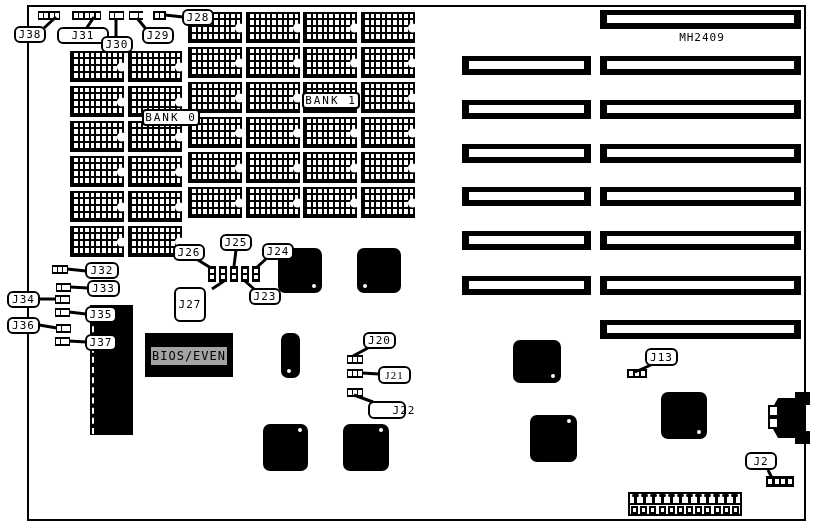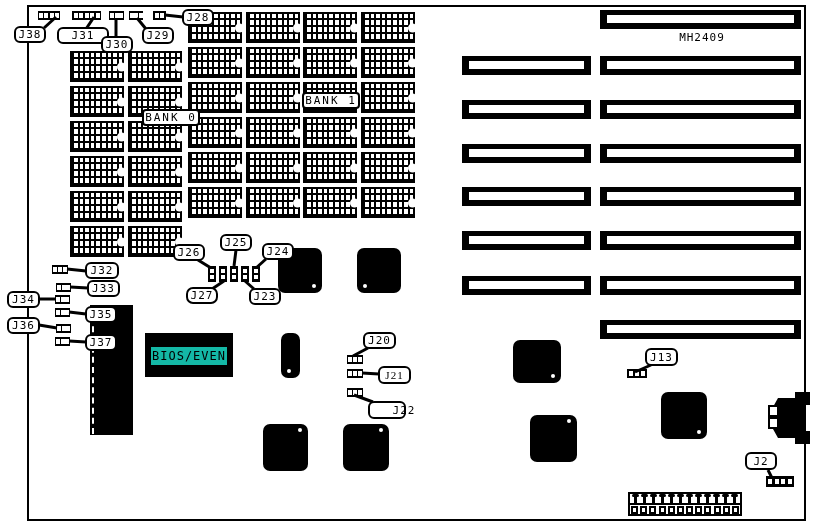--- a/index.html
+++ b/index.html
@@ -24,21 +24,21 @@
 
   
   .ic{position:absolute;background:#000;border-radius:7px;z-index:2;}
   .ic .dot{position:absolute;width:4px;height:4px;background:#fff;border-radius:50%;}
   .dot.tr{top:4px;right:6px}.dot.br{bottom:5px;right:6px}.dot.bl{bottom:5px;left:6px}
 
   .cpu{position:absolute;left:90px;top:305px;width:43px;height:130px;background:#000;z-index:2;}
   .cpu::before{content:"";position:absolute;left:2px;top:1px;bottom:1px;border-left:2px dashed #fff;}
 
   .bios{position:absolute;left:145px;background:#000;z-index:2;}
-  .bioslbl{position:absolute;left:6px;right:6px;background:#14b8a6;color:#000;
+  .bioslbl{position:absolute;left:6px;right:6px;background:#a3a3a3;color:#000;
     display:flex;align-items:center;justify-content:center;font-size:12px;letter-spacing:1px;}
 
   
   .jmp{position:absolute;background:#000;display:flex;align-items:center;justify-content:space-evenly;z-index:3;}
   .jmp i{width:4px;height:5px;background:#fff;display:block;}
   .jmp.v{flex-direction:column;}
   .jmp.v i{width:4px;height:4px;}
 
   
   .co{position:absolute;background:#fff;border:2px solid #000;border-radius:6px;z-index:6;
@@ -327,21 +327,21 @@
   <div class="co" style="left:182px;top:9px;width:32px;height:17px;">J28</div>
   <div class="co" style="left:85px;top:262px;width:34px;height:17px;">J32</div>
   <div class="co" style="left:87px;top:280px;width:33px;height:17px;">J33</div>
   <div class="co" style="left:7px;top:291px;width:33px;height:17px;">J34</div>
   <div class="co" style="left:85px;top:306px;width:32px;height:17px;">J35</div>
   <div class="co" style="left:7px;top:317px;width:33px;height:17px;">J36</div>
   <div class="co" style="left:85px;top:334px;width:32px;height:17px;">J37</div>
   <div class="co" style="left:173px;top:244px;width:32px;height:17px;">J26</div>
   <div class="co" style="left:220px;top:234px;width:32px;height:17px;">J25</div>
   <div class="co" style="left:262px;top:243px;width:32px;height:17px;">J24</div>
-  <div class="co" style="left:186px;top:287px;width:32px;height:17px;border-radius:7px;">J27</div>
+  <div class="co" style="left:174px;top:287px;width:32px;height:35px;">J27</div>
   <div class="co" style="left:249px;top:288px;width:32px;height:17px;">J23</div>
   <div class="co" style="left:363px;top:332px;width:33px;height:17px;">J20</div>
   <div class="co" style="left:378px;top:366px;width:33px;height:18px;font-family:Liberation Serif, serif;">J21</div>
   <div class="co" style="left:368px;top:401px;width:16px;height:18px;padding-left:34px;">J22</div>
   <div class="co" style="left:645px;top:348px;width:33px;height:18px;">J13</div>
   <div class="co" style="left:745px;top:452px;width:32px;height:18px;">J2</div>
 
   <div class="power">
     <div class="prow1" id="prow1">
         <span class="tpin"></span>

